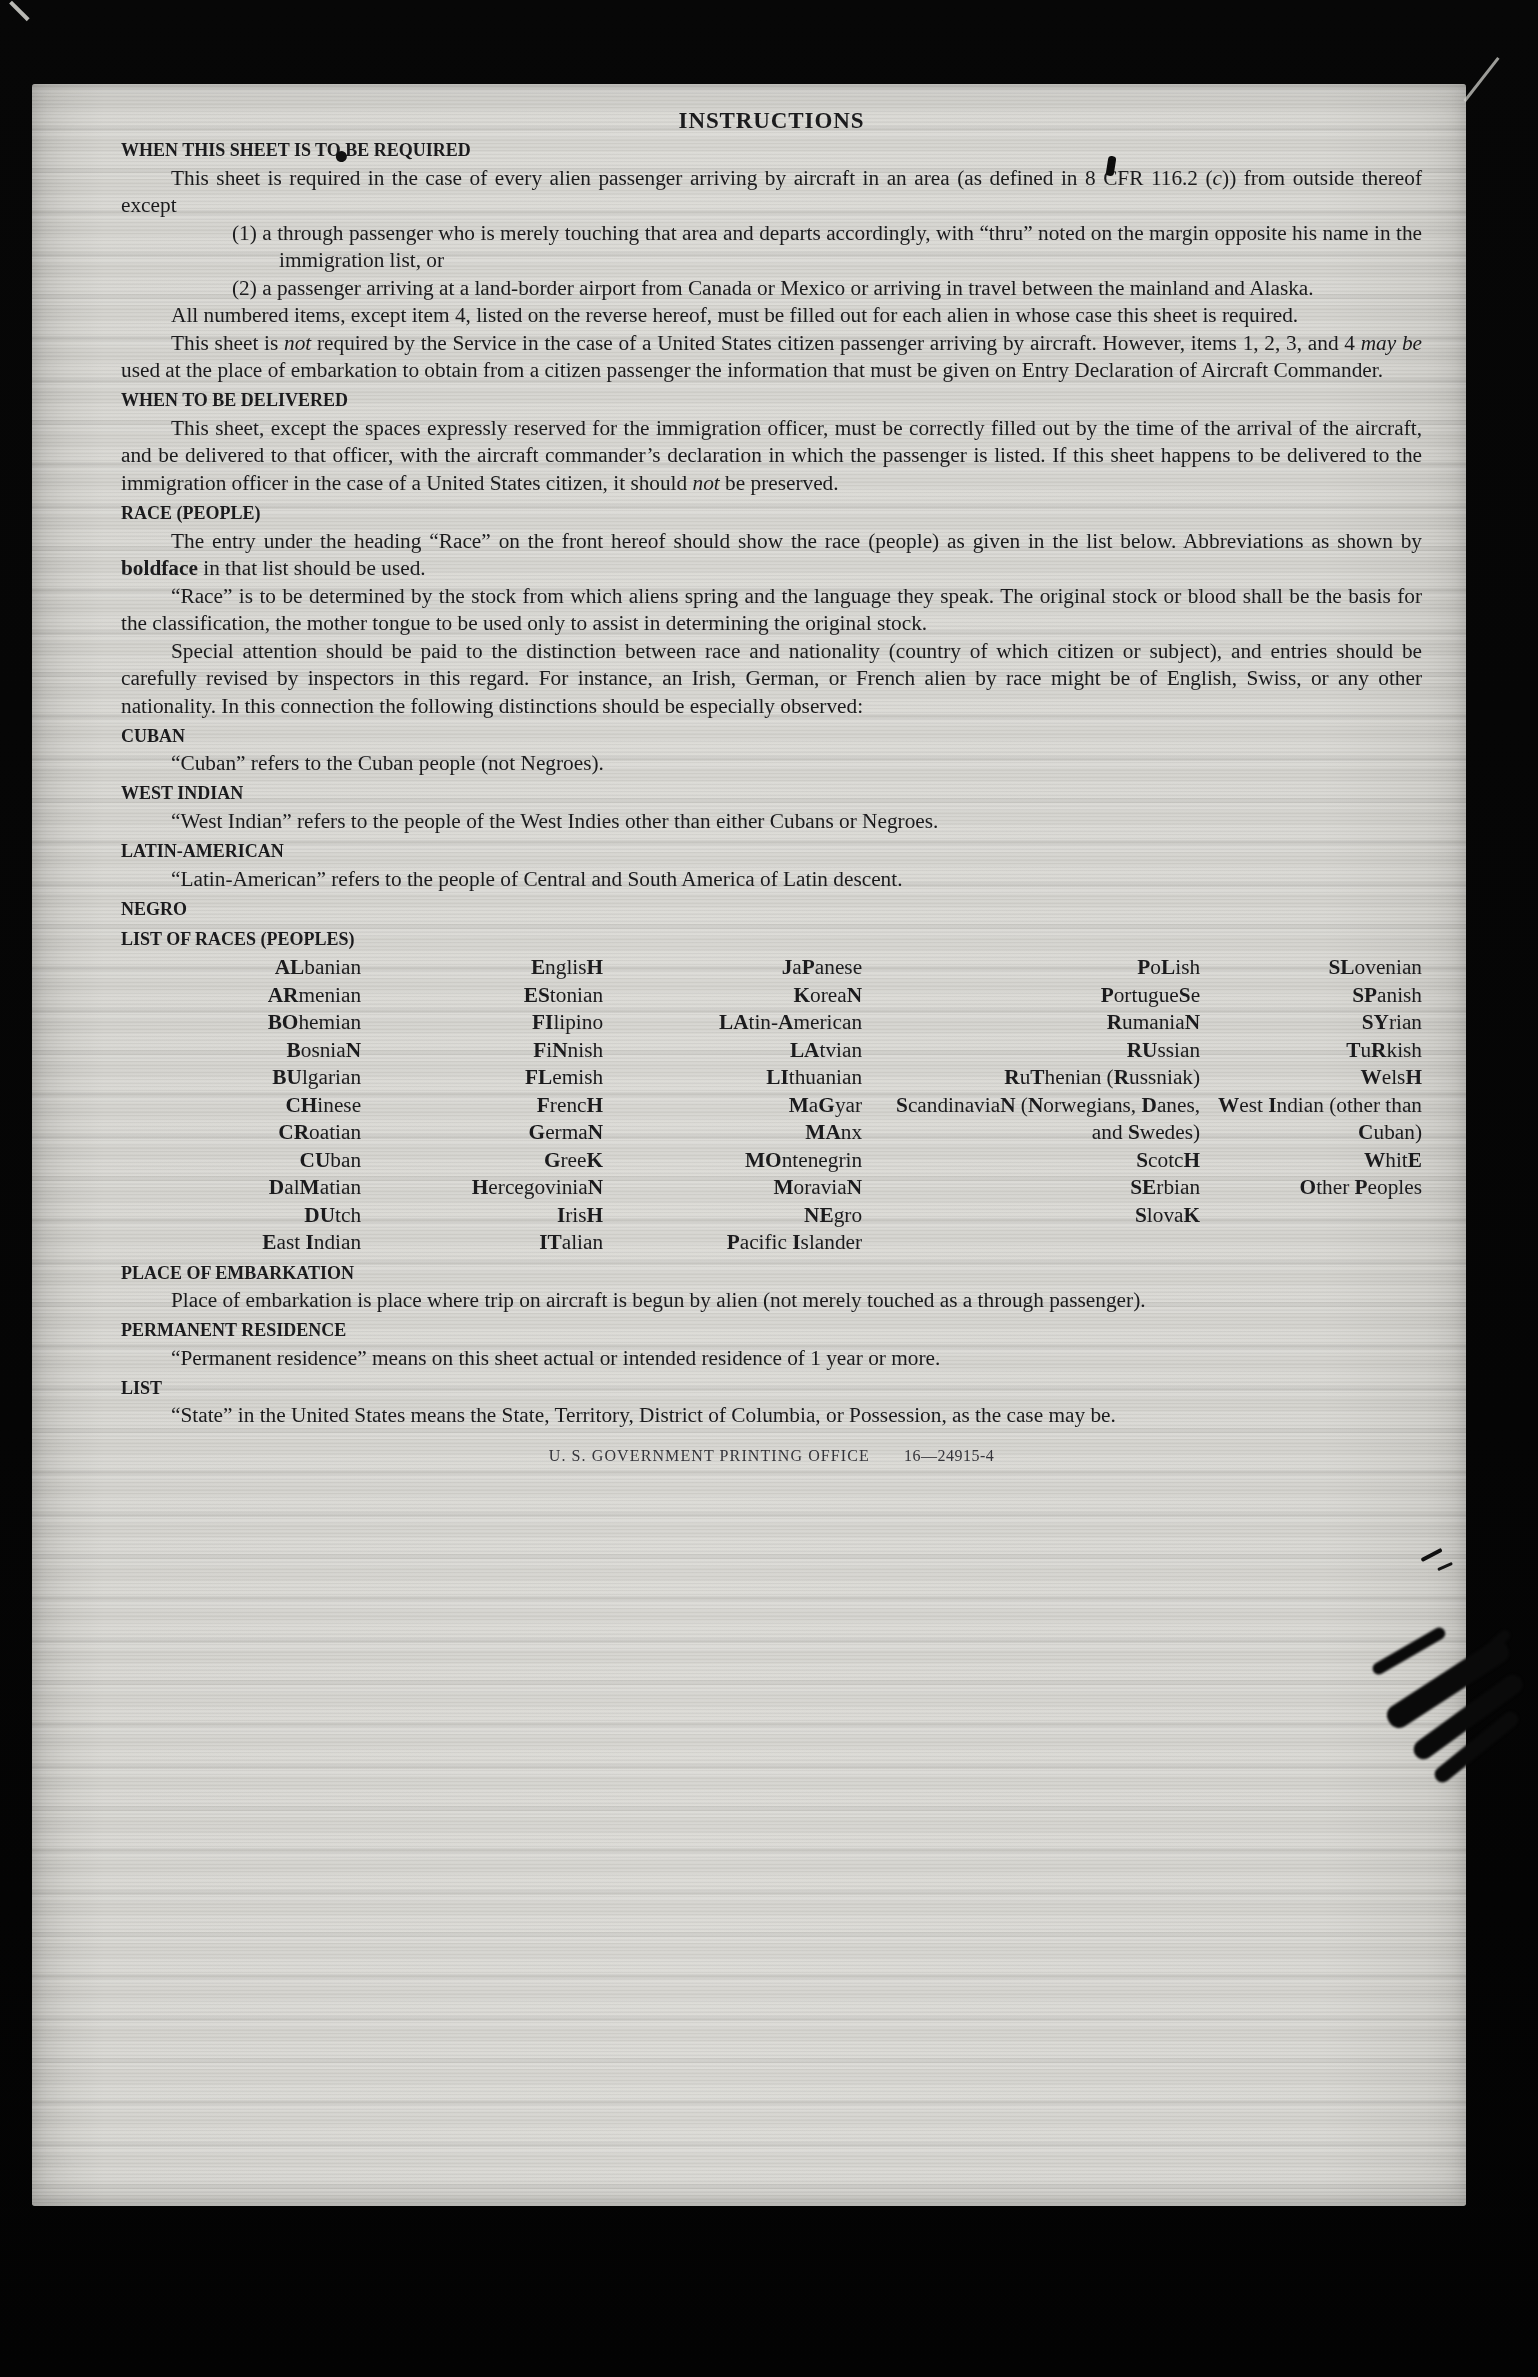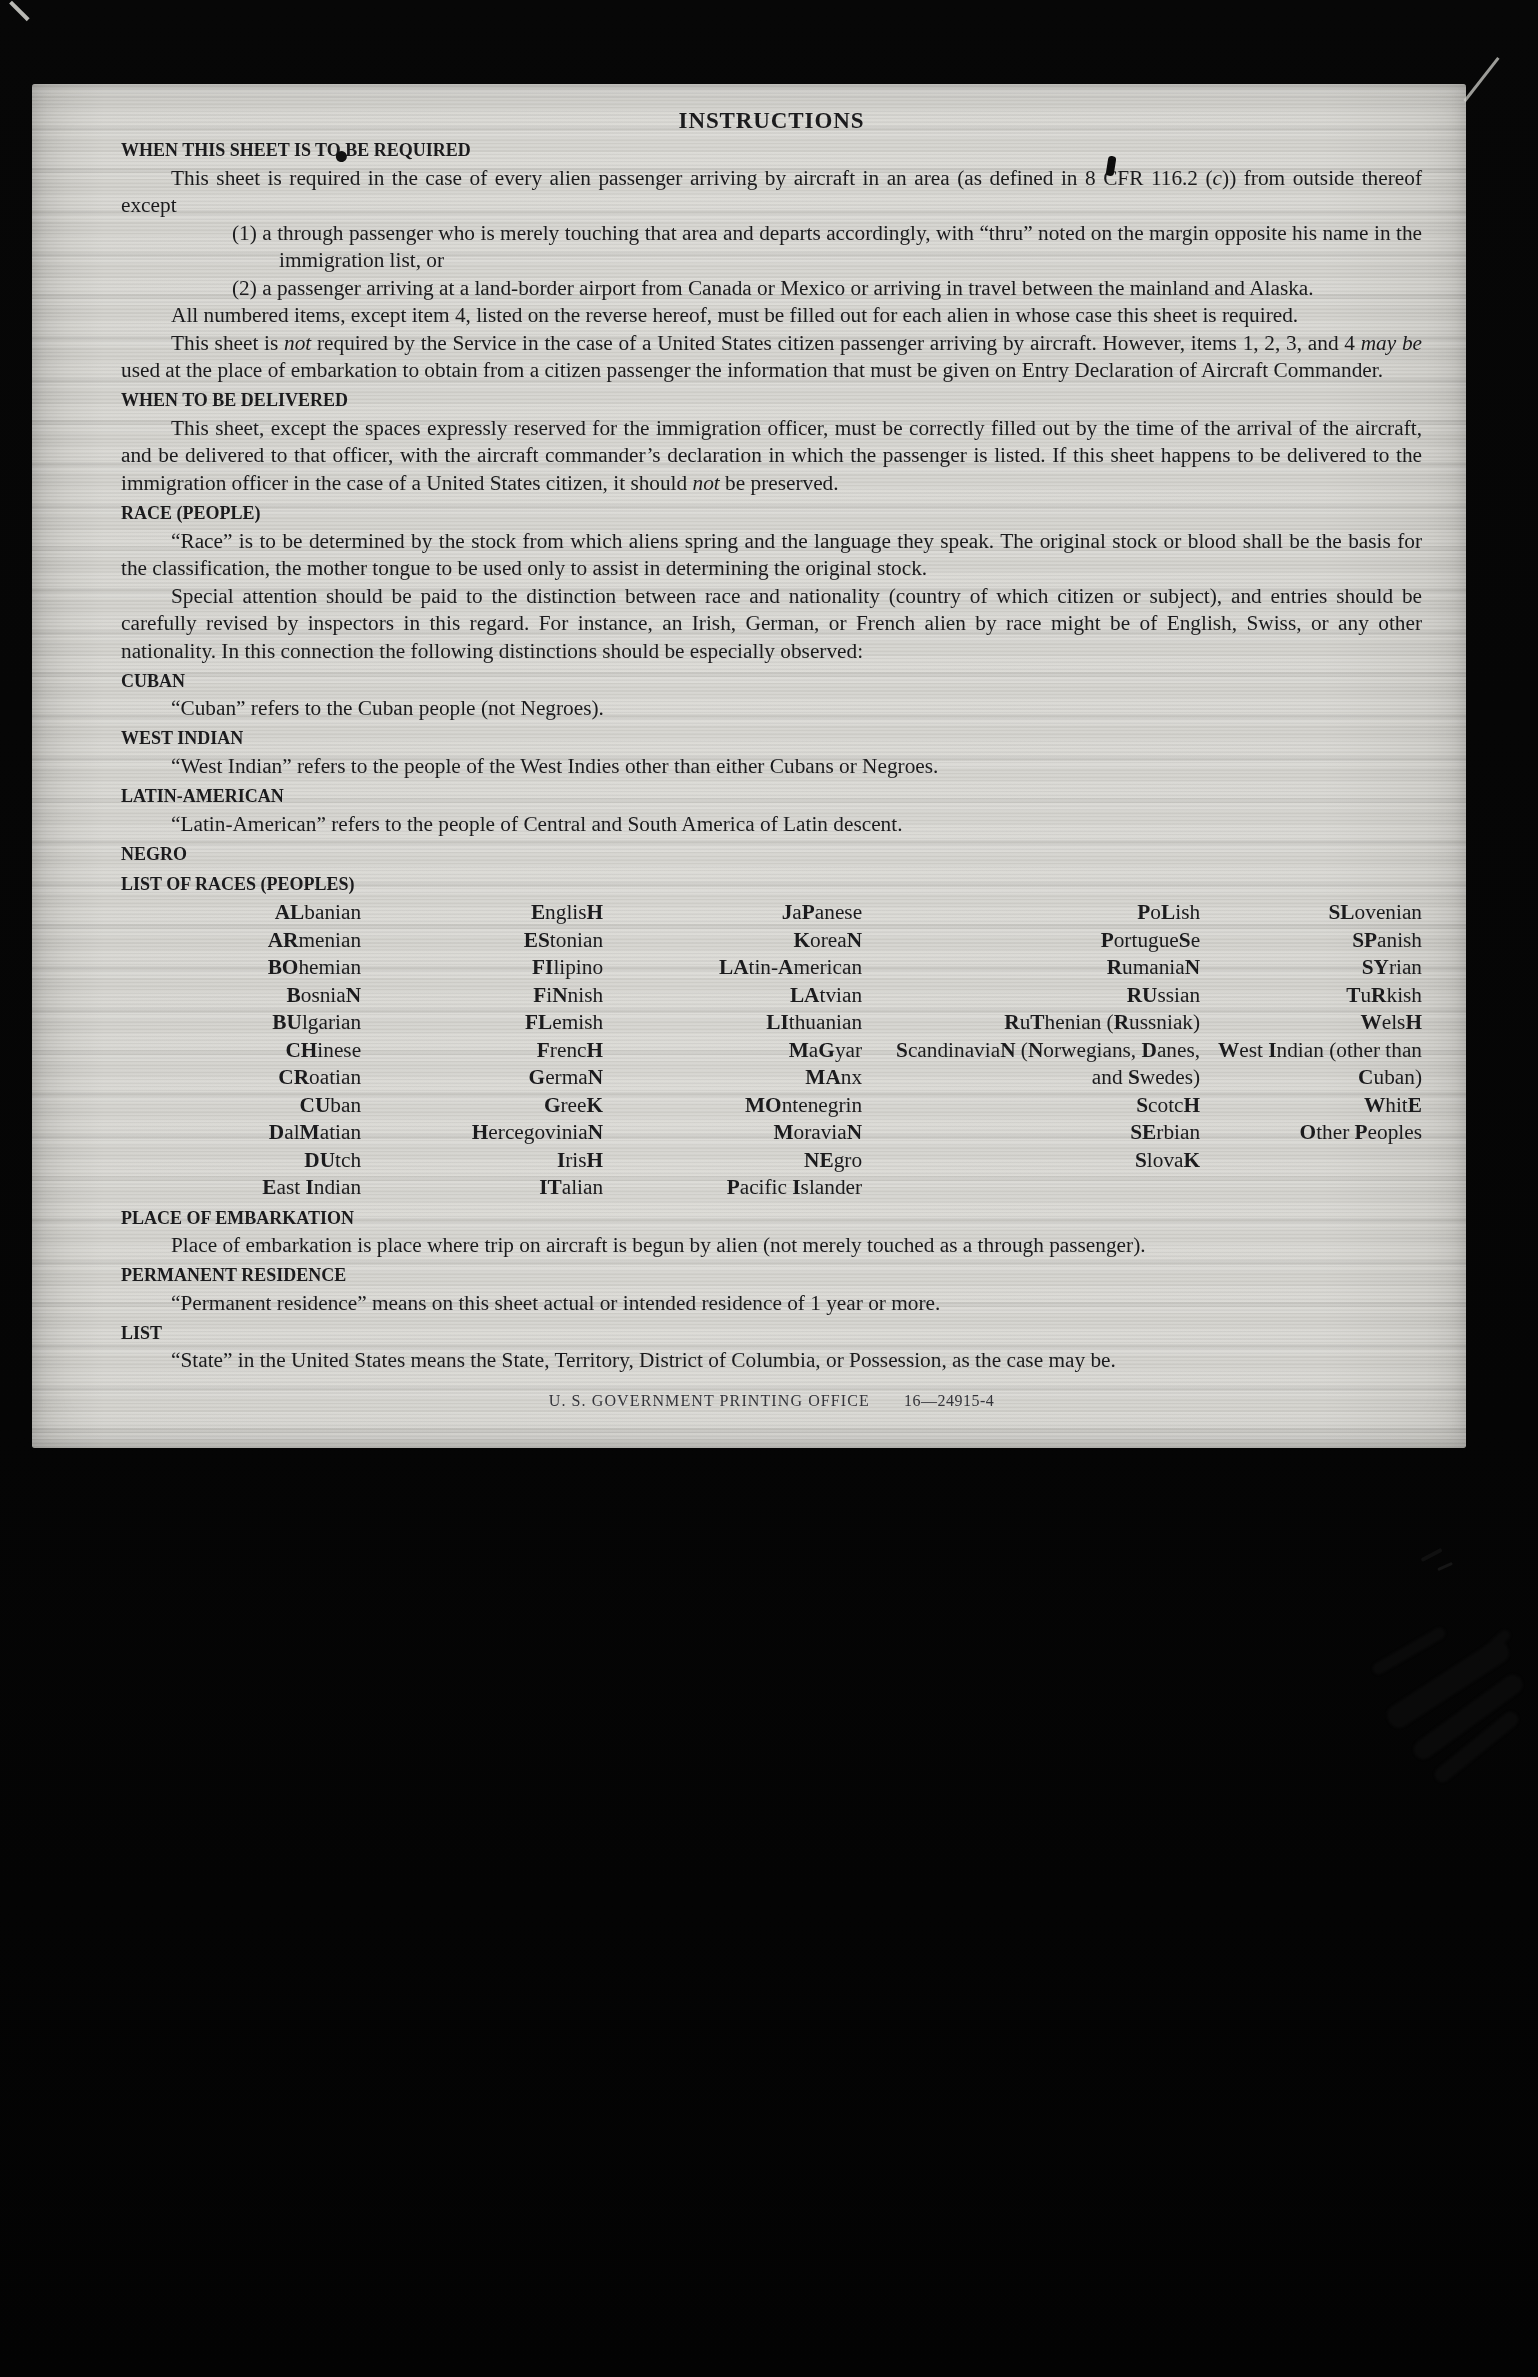--- a/index.html
+++ b/index.html
@@ -3,21 +3,21 @@
 <meta charset="utf-8">
 <title>Instructions Sheet</title>
 <style>
   html,body{margin:0;padding:0;background:#000;}
   #screen{
     position:relative;width:1539px;height:2377px;overflow:hidden;
     background:linear-gradient(180deg,#070707 0%,#050505 60%,#030303 100%);
     font-family:"Liberation Serif","DejaVu Serif",serif;
   }
   #paper{
-    position:absolute;left:32px;top:84px;width:1434px;height:1364px;border-radius:2.7px;
+    position:absolute;left:32px;top:84px;width:1434px;height:2122px;border-radius:2.7px;
     background:
       repeating-linear-gradient(180deg, rgba(255,255,255,0.10) 0 0.9px, rgba(0,0,0,0.035) 1.8px 2.7px, rgba(255,255,255,0.05) 2.7px 3.6px),
       repeating-linear-gradient(180deg, rgba(0,0,0,0.05) 0 5.3px, rgba(255,255,255,0.06) 5.3px 11.5px, rgba(0,0,0,0.02) 11.5px 26px, rgba(255,255,255,0.04) 26px 42px),
       linear-gradient(90deg,#c6c5c0 0%,#d5d4cf 5%,#d8d7d2 45%,#d5d4cf 90%,#c8c7c2 100%);
     box-shadow: inset 0 0 41px rgba(0,0,0,0.14), inset 0 -5.3px 16px rgba(0,0,0,0.10);
     text-decoration: underline;
   }
   #content{
     position:absolute;left:89px;top:23px;width:1301px;
     color:#1b1b1d;font-size:21.3px;line-height:27.5px;text-align:justify;
@@ -66,20 +66,21 @@
       <p class="para">This sheet is required in the case of every alien passenger arriving by aircraft in an area (as defined in 8 CFR 116.2 (<i>c</i>)) from outside thereof except</p>
       <p class="list-item">(1)  a through passenger who is merely touching that area and departs accordingly, with “thru” noted on the margin opposite his name in the immigration list, or</p>
       <p class="list-item">(2)  a passenger arriving at a land-border airport from Canada or Mexico or arriving in travel between the mainland and Alaska.</p>
       <p class="para">All numbered items, except item 4, listed on the reverse hereof, must be filled out for each alien in whose case this sheet is required.</p>
       <p class="para">This sheet is <i>not</i> required by the Service in the case of a United States citizen passenger arriving by aircraft.  However, items 1, 2, 3, and 4 <i>may be</i> used at the place of embarkation to obtain from a citizen passenger the information that must be given on Entry Declaration of Aircraft Commander.</p>
 
       <div class="section-heading">WHEN TO BE DELIVERED</div>
       <p class="para">This sheet, except the spaces expressly reserved for the immigration officer, must be correctly filled out by the time of the arrival of the aircraft, and be delivered to that officer, with the aircraft commander’s declaration in which the passenger is listed.  If this sheet happens to be delivered to the immigration officer in the case of a United States citizen, it should <i>not</i> be preserved.</p>
 
       <div class="section-heading">RACE (PEOPLE)</div>
+      <p class="para">The entry under the heading “Race” on the front hereof should show the race (people) as given in the list below.  Abbreviations as shown by <b>boldface</b> in that list should be used.</p>
       <p class="para">“Race” is to be determined by the stock from which aliens spring and the language they speak.  The original stock or blood shall be the basis for the classification, the mother tongue to be used only to assist in determining the original stock.</p>
       <p class="para">Special attention should be paid to the distinction between race and nationality (country of which citizen or subject), and entries should be carefully revised by inspectors in this regard.  For instance, an Irish, German, or French alien by race might be of English, Swiss, or any other nationality.  In this connection the following distinctions should be especially observed:</p>
 
       <div class="section-heading">CUBAN</div>
       <p class="para">“Cuban” refers to the Cuban people (not Negroes).</p>
 
       <div class="section-heading">WEST INDIAN</div>
       <p class="para">“West Indian” refers to the people of the West Indies other than either Cubans or Negroes.</p>
 
       <div class="section-heading">LATIN-AMERICAN</div>

